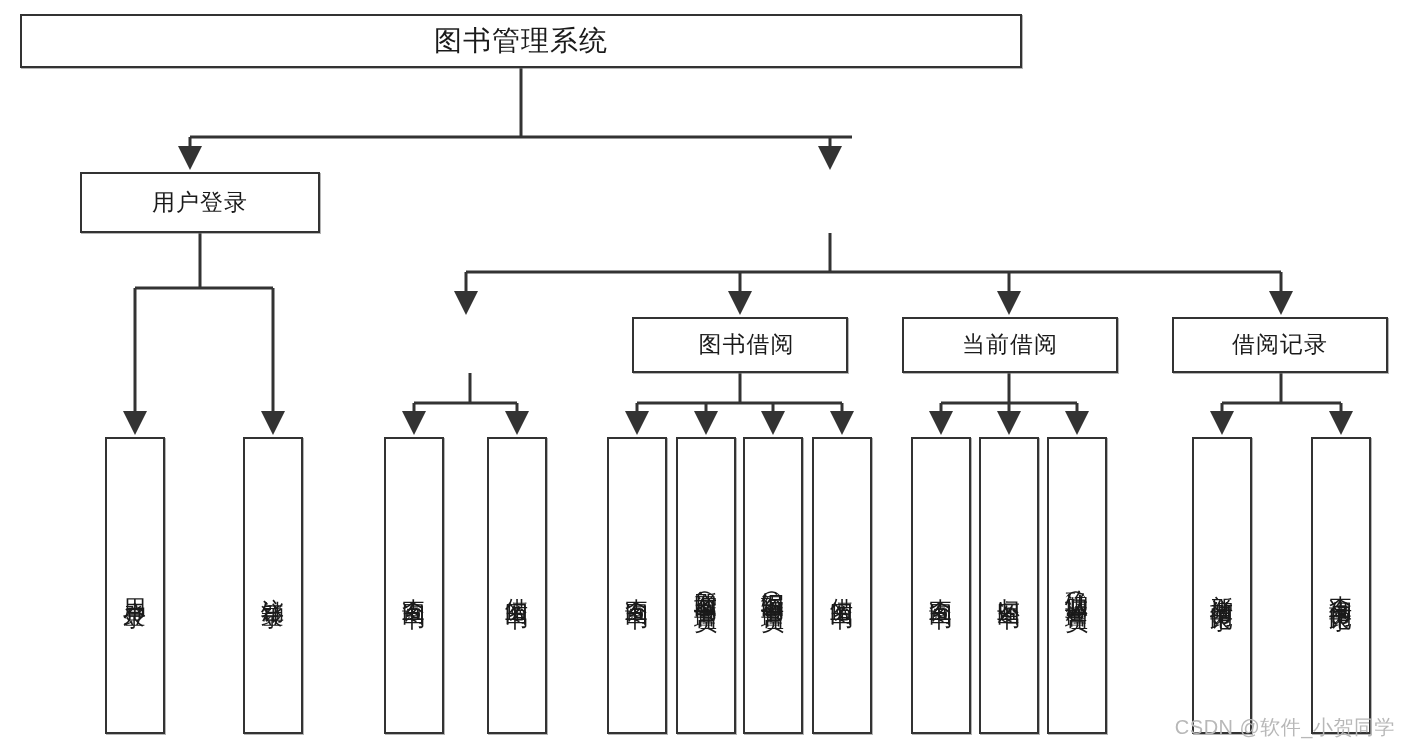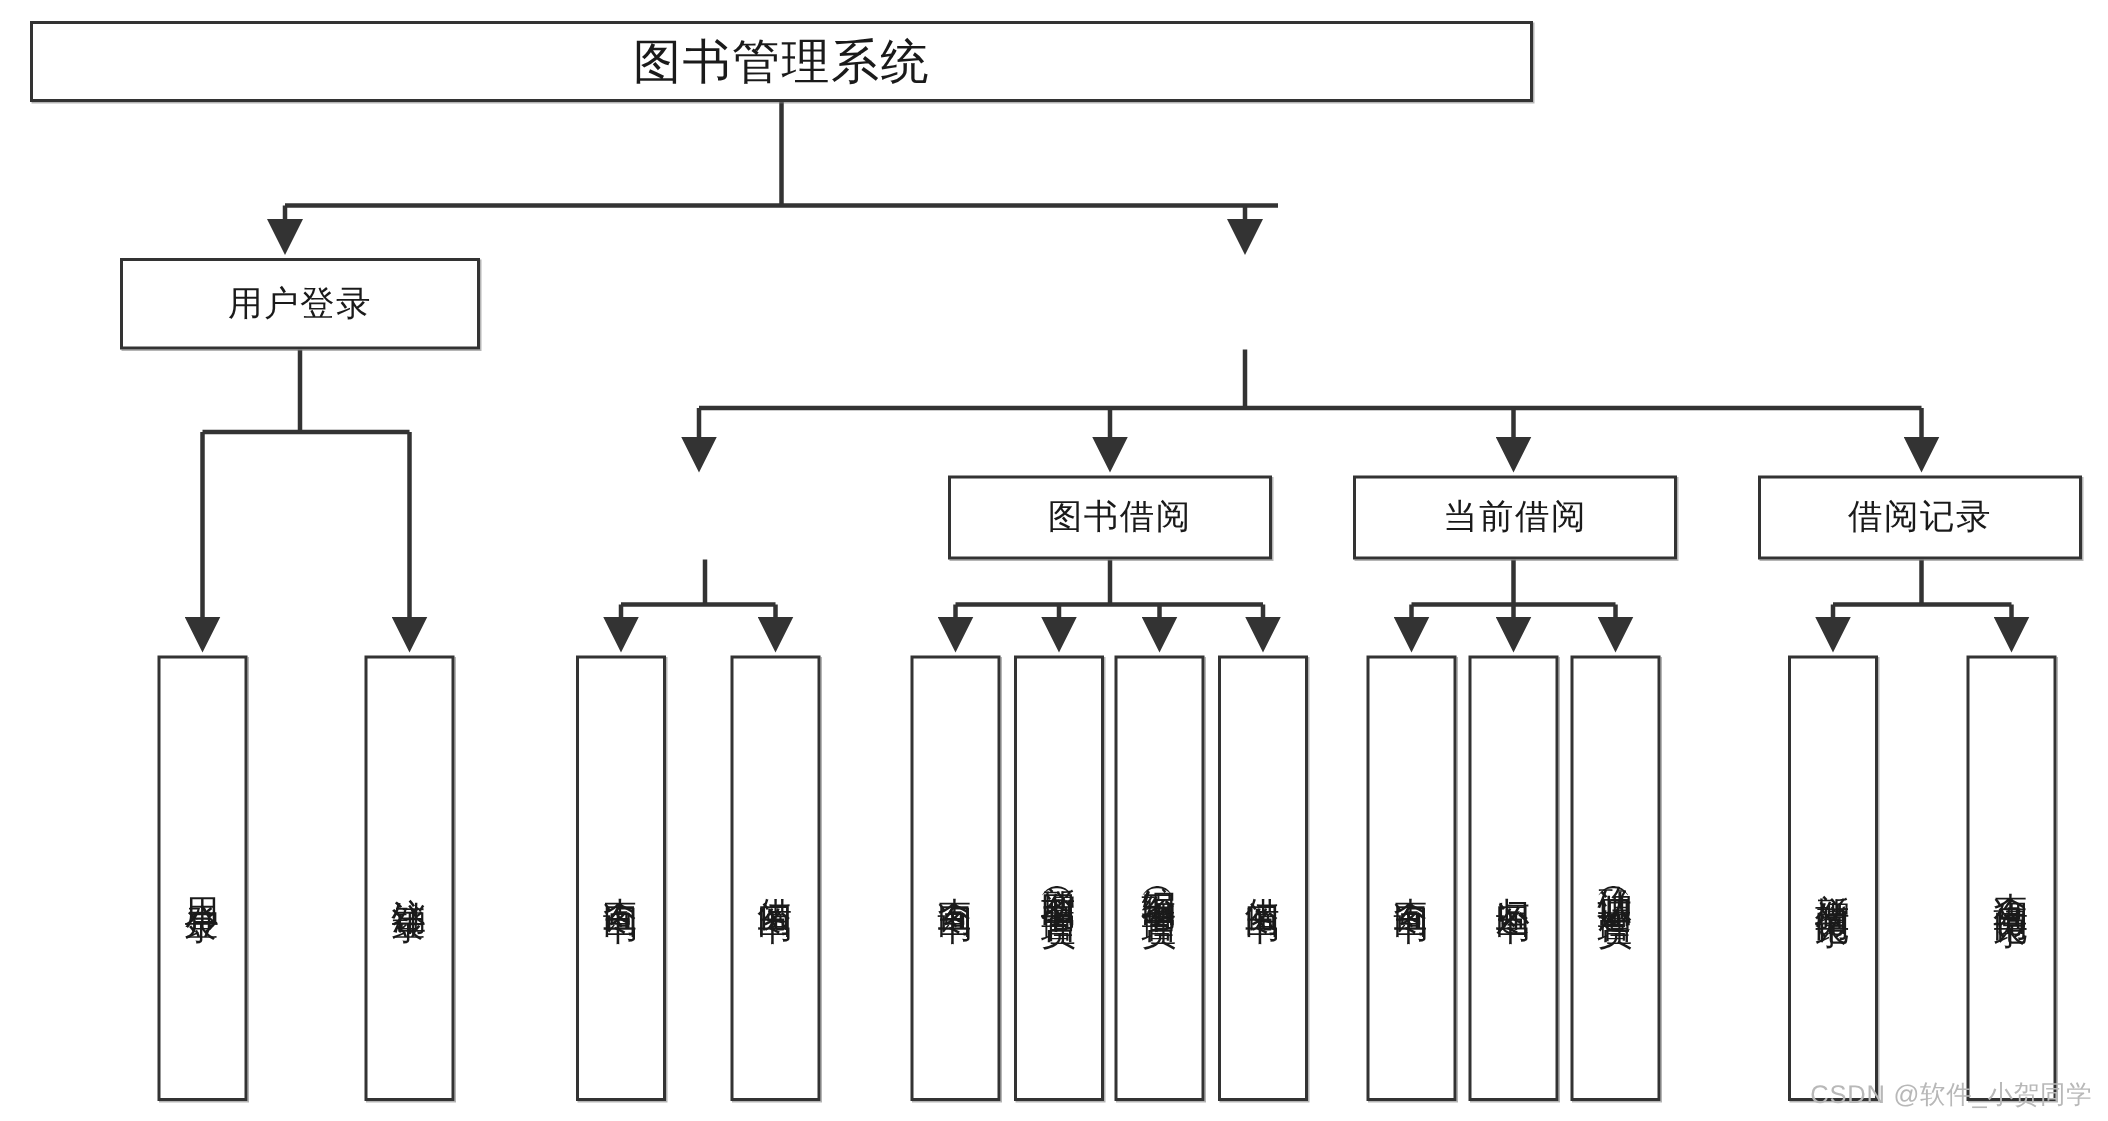--- a/index.html
+++ b/index.html
@@ -36,38 +36,38 @@
     color: #1a1a1a;
     text-align: center;
     box-shadow: 1px 1px 0 rgba(120,120,120,0.55);
   }
   .node.horizontal {
     font-size: 23px;
     line-height: 1.2;
     letter-spacing: 1px;
   }
   .node.root {
-    font-size: 32px;
+    font-size: 28px;
   }
   .node.vertical {
     writing-mode: vertical-rl;
     text-orientation: upright;
     font-size: 23px;
     line-height: 1.22;
     letter-spacing: 3px;
     padding: 6px 0;
   }
   .node .label {
     display: block;
   }
   .watermark {
     position: absolute;
     right: 10px;
     bottom: 6px;
-    font-size: 17px;
+    font-size: 20px;
     color: #b8b8b8;
     letter-spacing: 0.5px;
     white-space: nowrap;
     user-select: none;
     margin-top: 48px;
   }
 </style>
 </head>
 <body>
 

